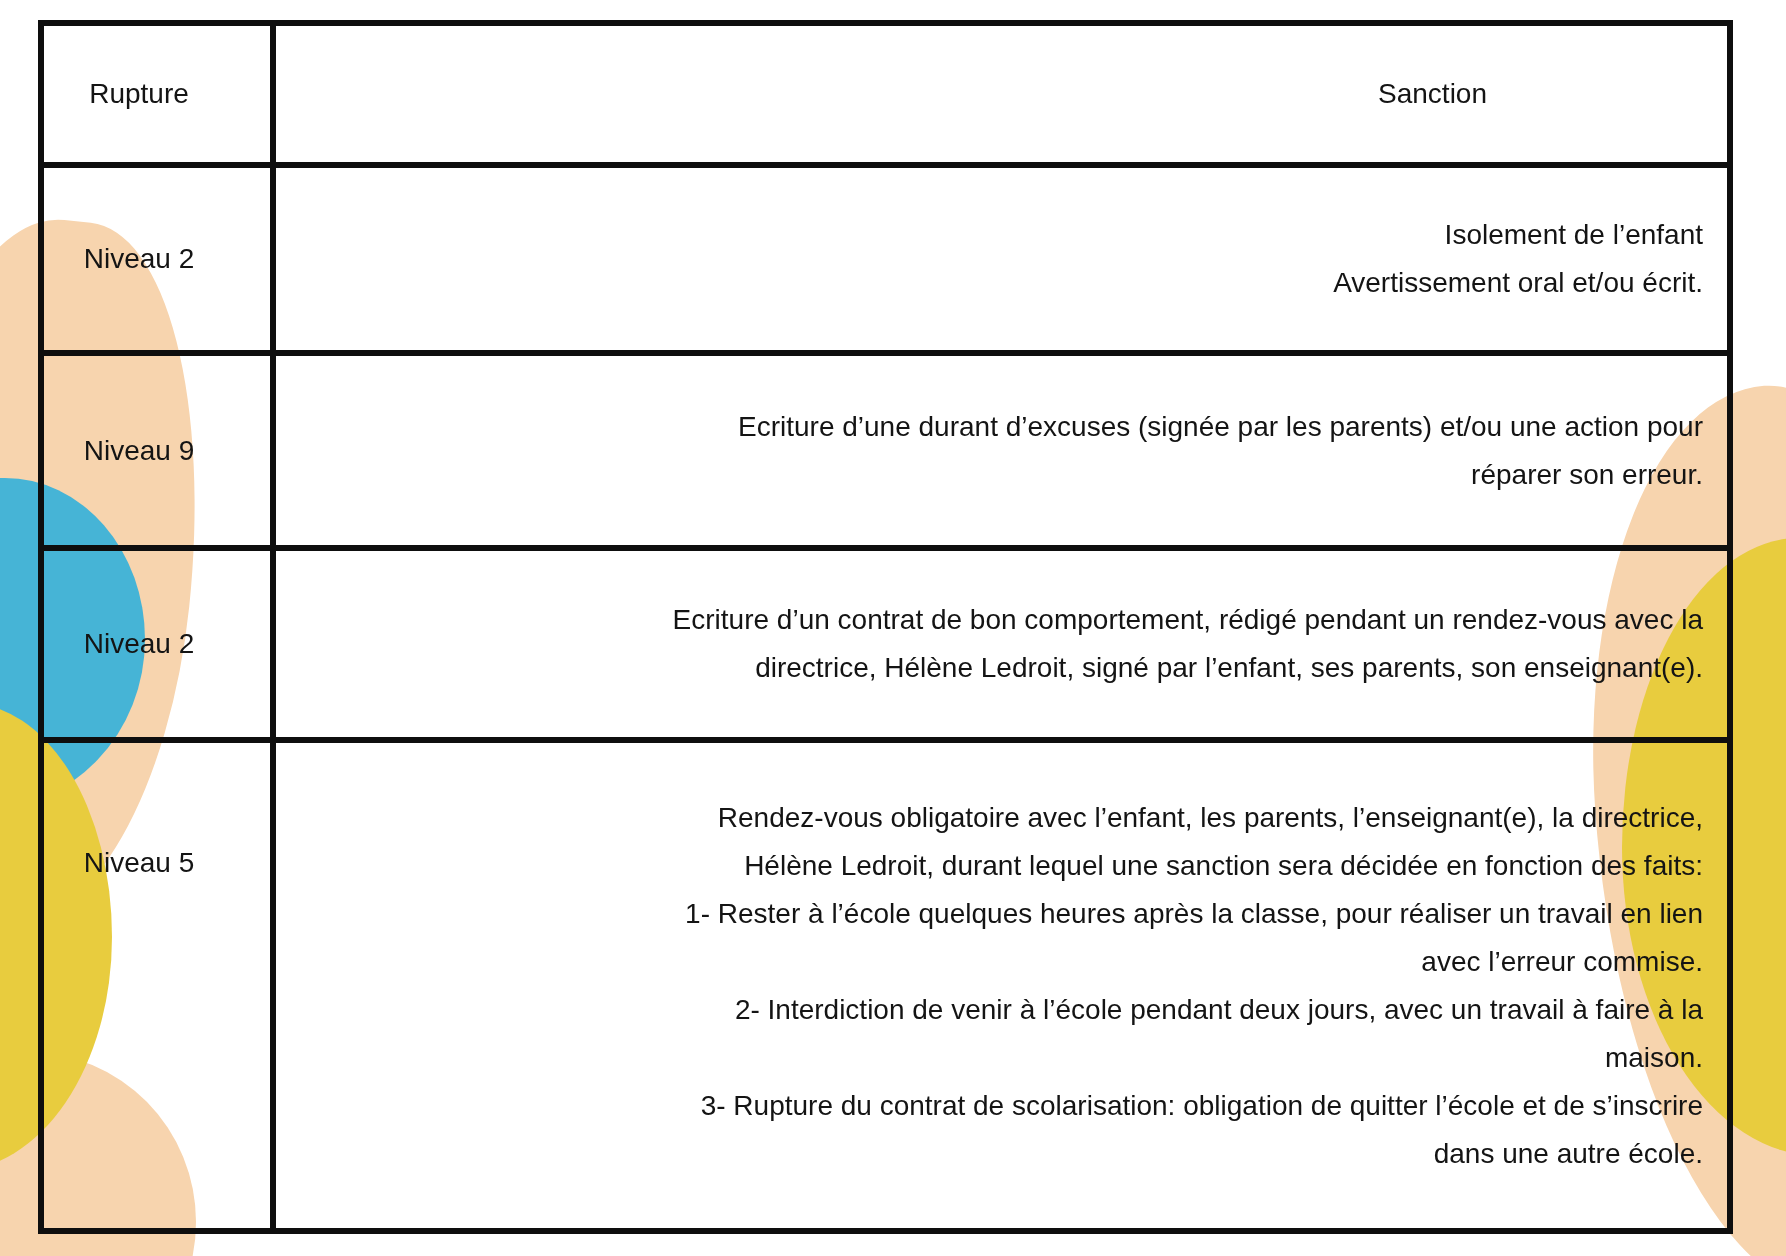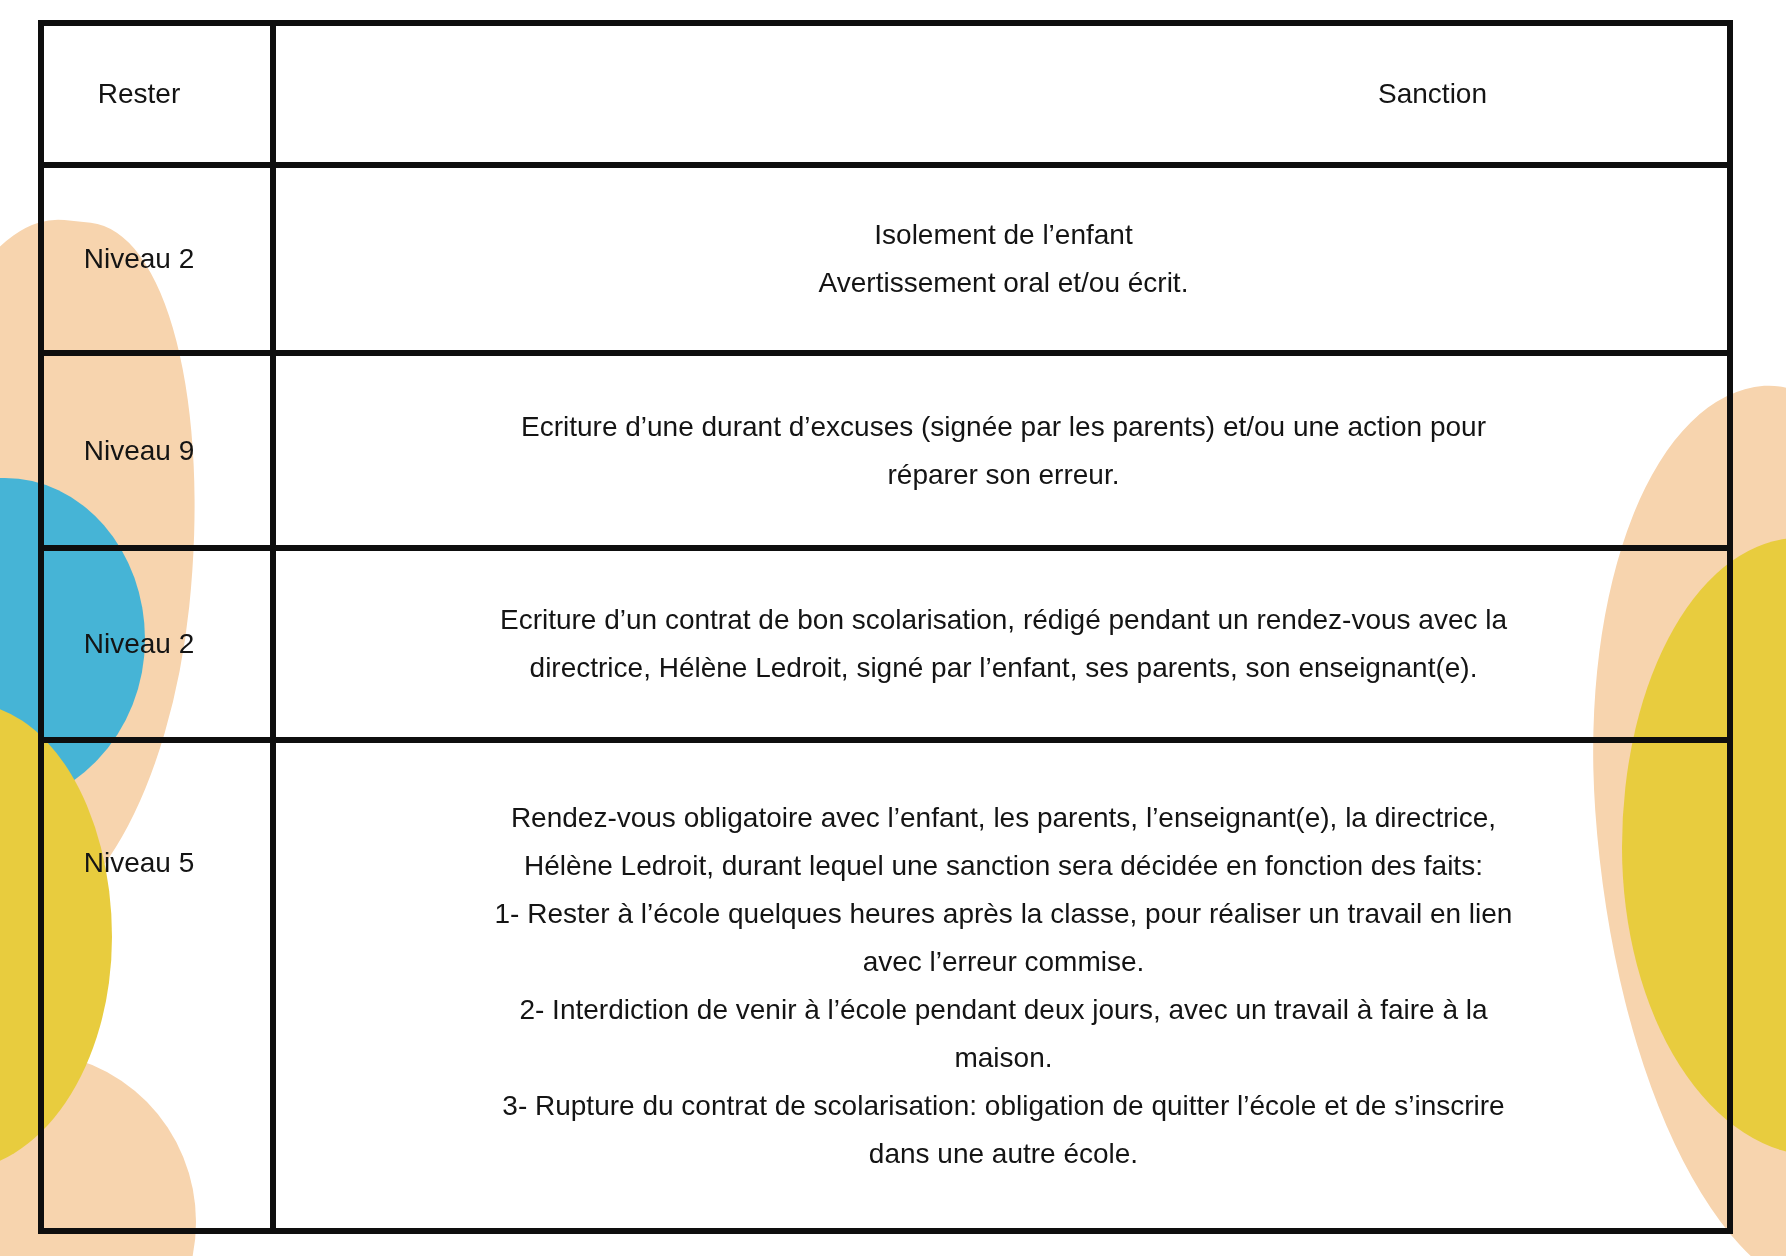--- a/index.html
+++ b/index.html
@@ -82,21 +82,21 @@
     padding-right:36px;
     line-height:48px;
   }
   th.h-sanction{
     text-align:right;
     vertical-align:middle;
     padding-right:240px;
     line-height:48px;
   }
   td.sanction{
-    text-align:center;
+    text-align:right;
     vertical-align:middle;
     padding-left:28px;
     padding-right:24px;
     line-height:48px;
     white-space:pre-line;
   }
   td.niveau-4{
     vertical-align:top;
     padding-top:96px;
   }
@@ -113,36 +113,36 @@
   <div class="blob blob-peach" id="blob-peach-right"></div>
   <div class="blob blob-yellow" id="blob-yellow-right"></div>
 
   <table class="sanctions">
     <colgroup>
       <col class="c-niveau">
       <col class="c-sanction">
     </colgroup>
     <tbody>
       <tr class="r-header">
-        <th class="h-niveau">Rester</th>
+        <th class="h-niveau">Rupture</th>
         <th class="h-sanction">Sanction</th>
       </tr>
       <tr class="r-1">
         <td class="niveau">Niveau 2</td>
         <td class="sanction">Isolement de l’enfant
 Avertissement oral et/ou écrit.</td>
       </tr>
       <tr class="r-2">
         <td class="niveau">Niveau 9</td>
         <td class="sanction">Ecriture d’une durant d’excuses (signée par les parents) et/ou une action pour
 réparer son erreur.</td>
       </tr>
       <tr class="r-3">
         <td class="niveau">Niveau 2</td>
-        <td class="sanction">Ecriture d’un contrat de bon scolarisation, rédigé pendant un rendez-vous avec la
+        <td class="sanction">Ecriture d’un contrat de bon comportement, rédigé pendant un rendez-vous avec la
 directrice, Hélène Ledroit, signé par l’enfant, ses parents, son enseignant(e).</td>
       </tr>
       <tr class="r-4">
         <td class="niveau niveau-4">Niveau 5</td>
         <td class="sanction">Rendez-vous obligatoire avec l’enfant, les parents, l’enseignant(e), la directrice,
 Hélène Ledroit, durant lequel une sanction sera décidée en fonction des faits:
 1- Rester à l’école quelques heures après la classe, pour réaliser un travail en lien
 avec l’erreur commise.
 2- Interdiction de venir à l’école pendant deux jours, avec un travail à faire à la
 maison.

